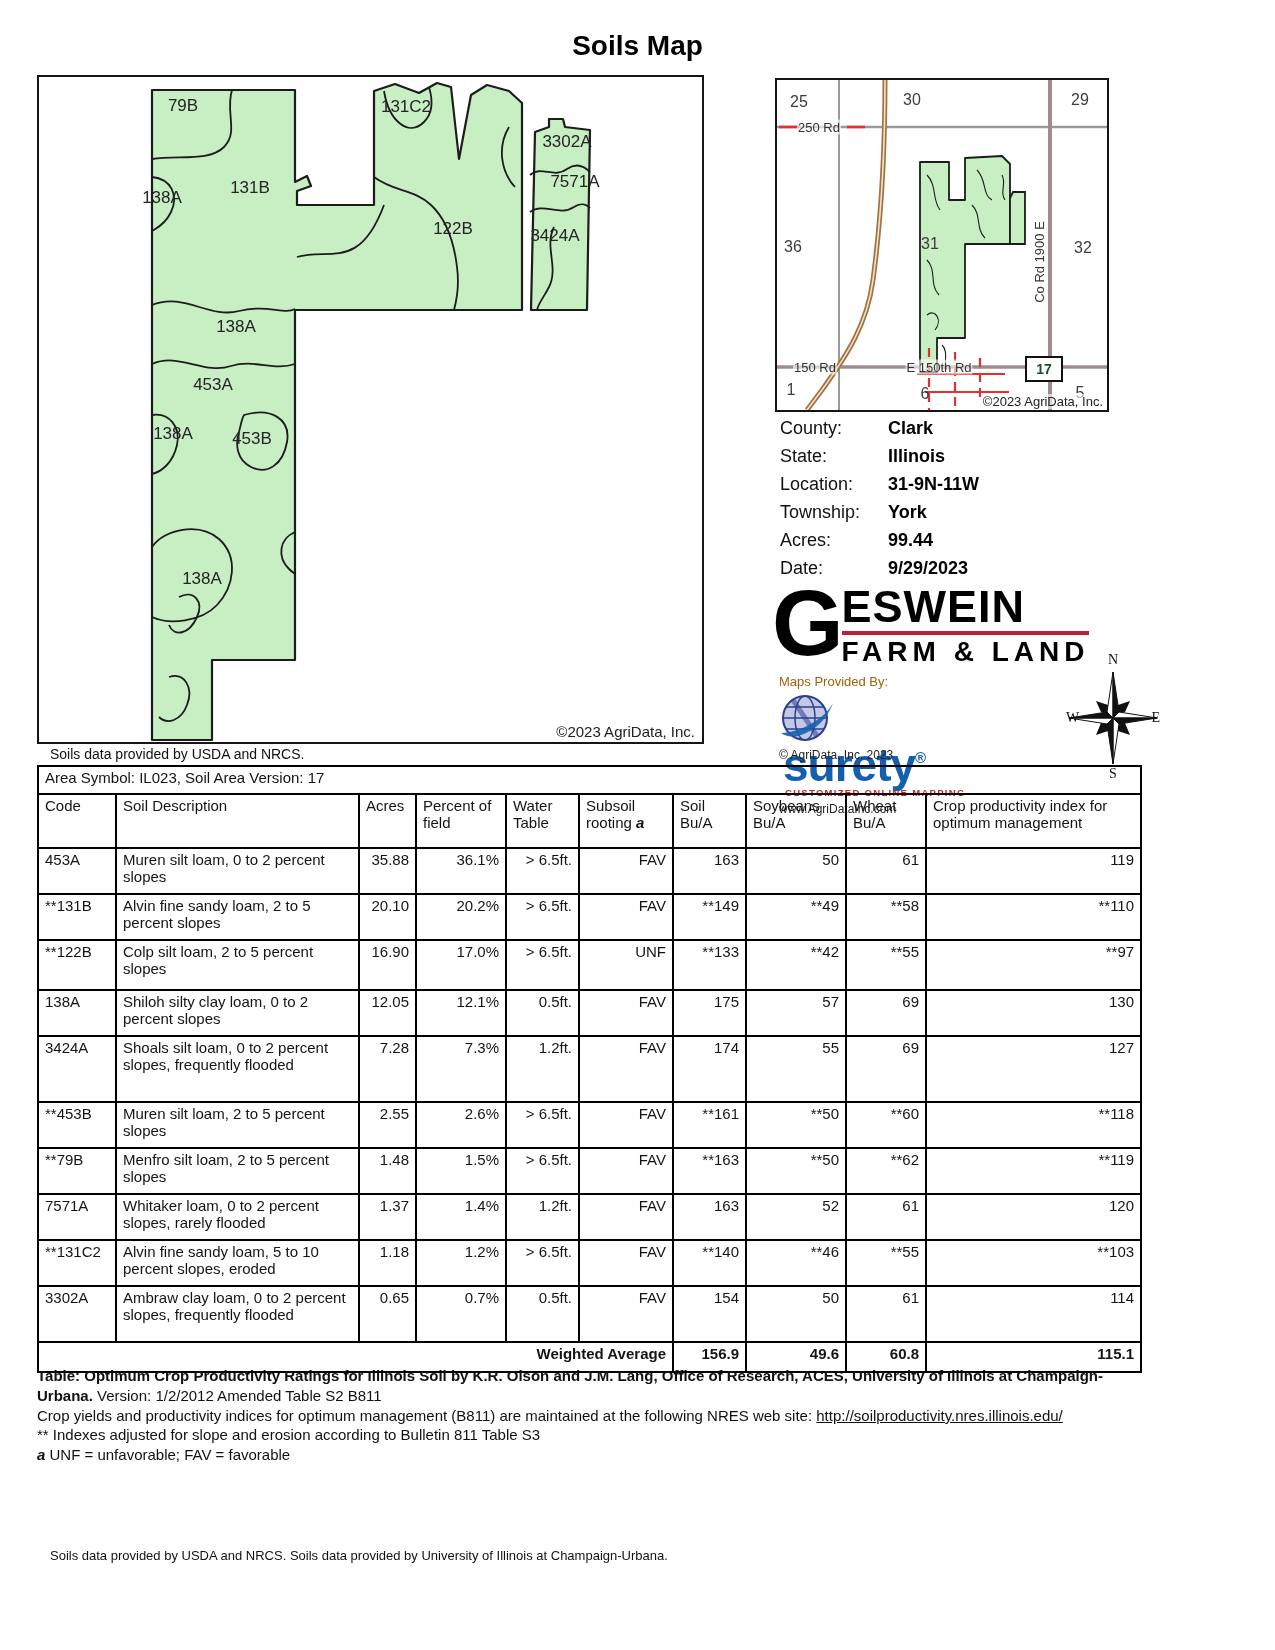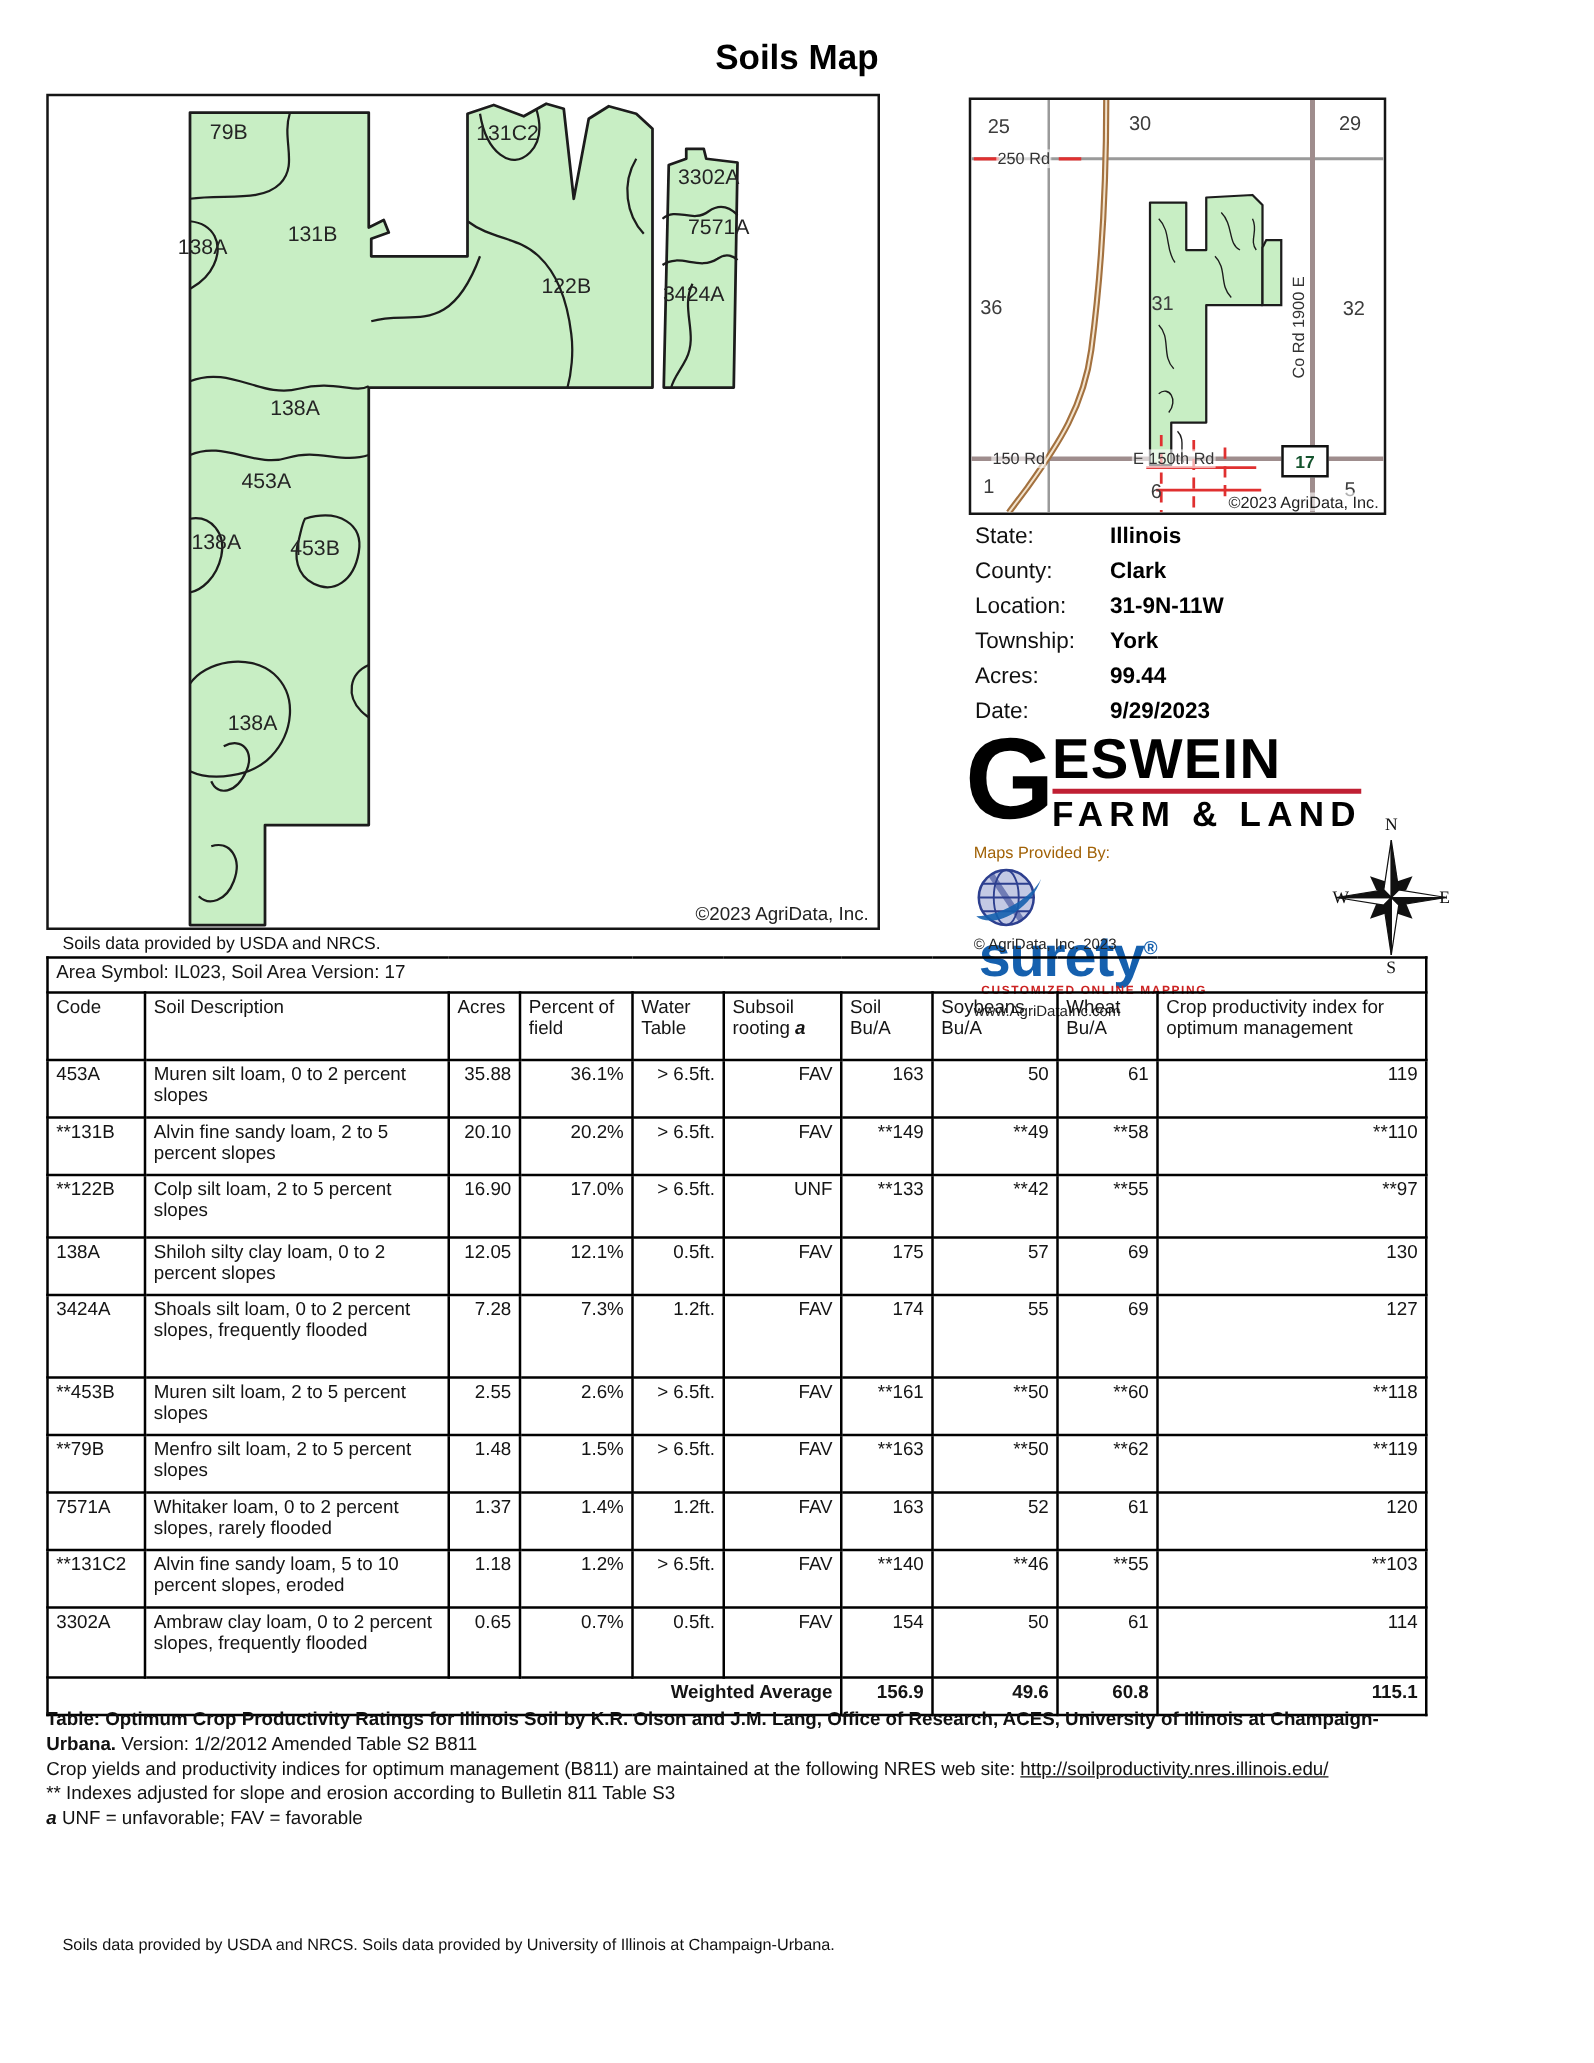--- a/index.html
+++ b/index.html
@@ -170,26 +170,26 @@
         <div class="road-label rot" style="left: 262px; top: 182px;">Co Rd 1900 E</div>
         <div class="road-label" style="left: 38px; top: 287px;">150 Rd</div>
         <div class="road-label" style="left: 162px; top: 287px;">E 150th Rd</div>
       </div>
     <div class="shield">17</div>
     <div class="loc-copy">©2023 AgriData, Inc.</div>
   </div>
 
   <div class="info-block">
       <div class="info-row">
+        <span class="info-label">County:</span>
+        <span class="info-value">Clark</span>
+      </div>
+      <div class="info-row">
         <span class="info-label">State:</span>
         <span class="info-value">Illinois</span>
-      </div>
-      <div class="info-row">
-        <span class="info-label">County:</span>
-        <span class="info-value">Clark</span>
       </div>
       <div class="info-row">
         <span class="info-label">Location:</span>
         <span class="info-value">31-9N-11W</span>
       </div>
       <div class="info-row">
         <span class="info-label">Township:</span>
         <span class="info-value">York</span>
       </div>
       <div class="info-row">

